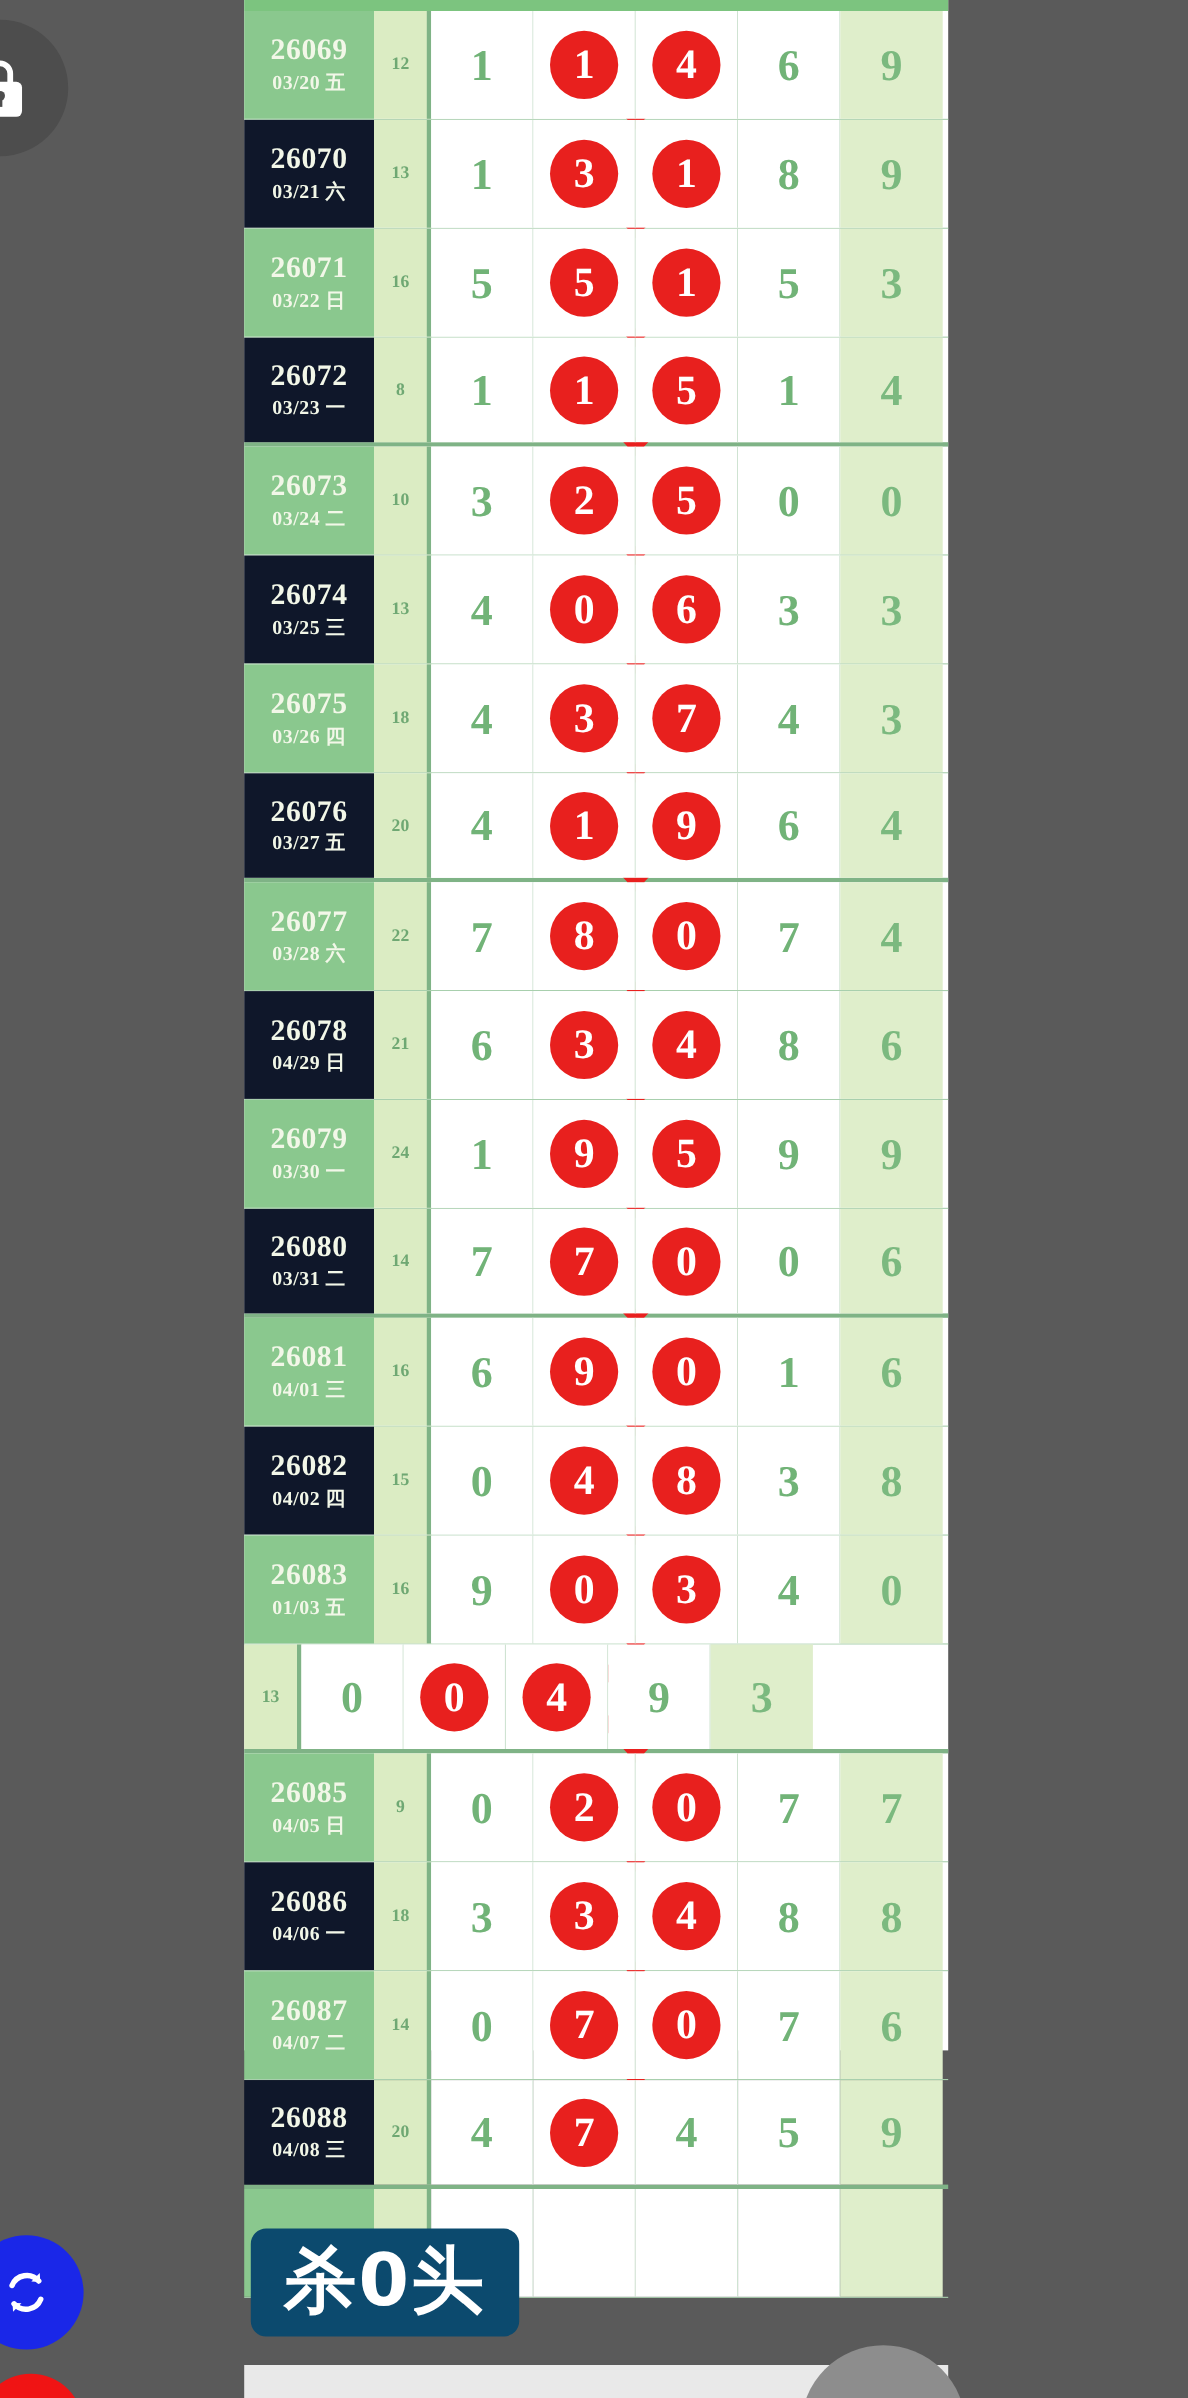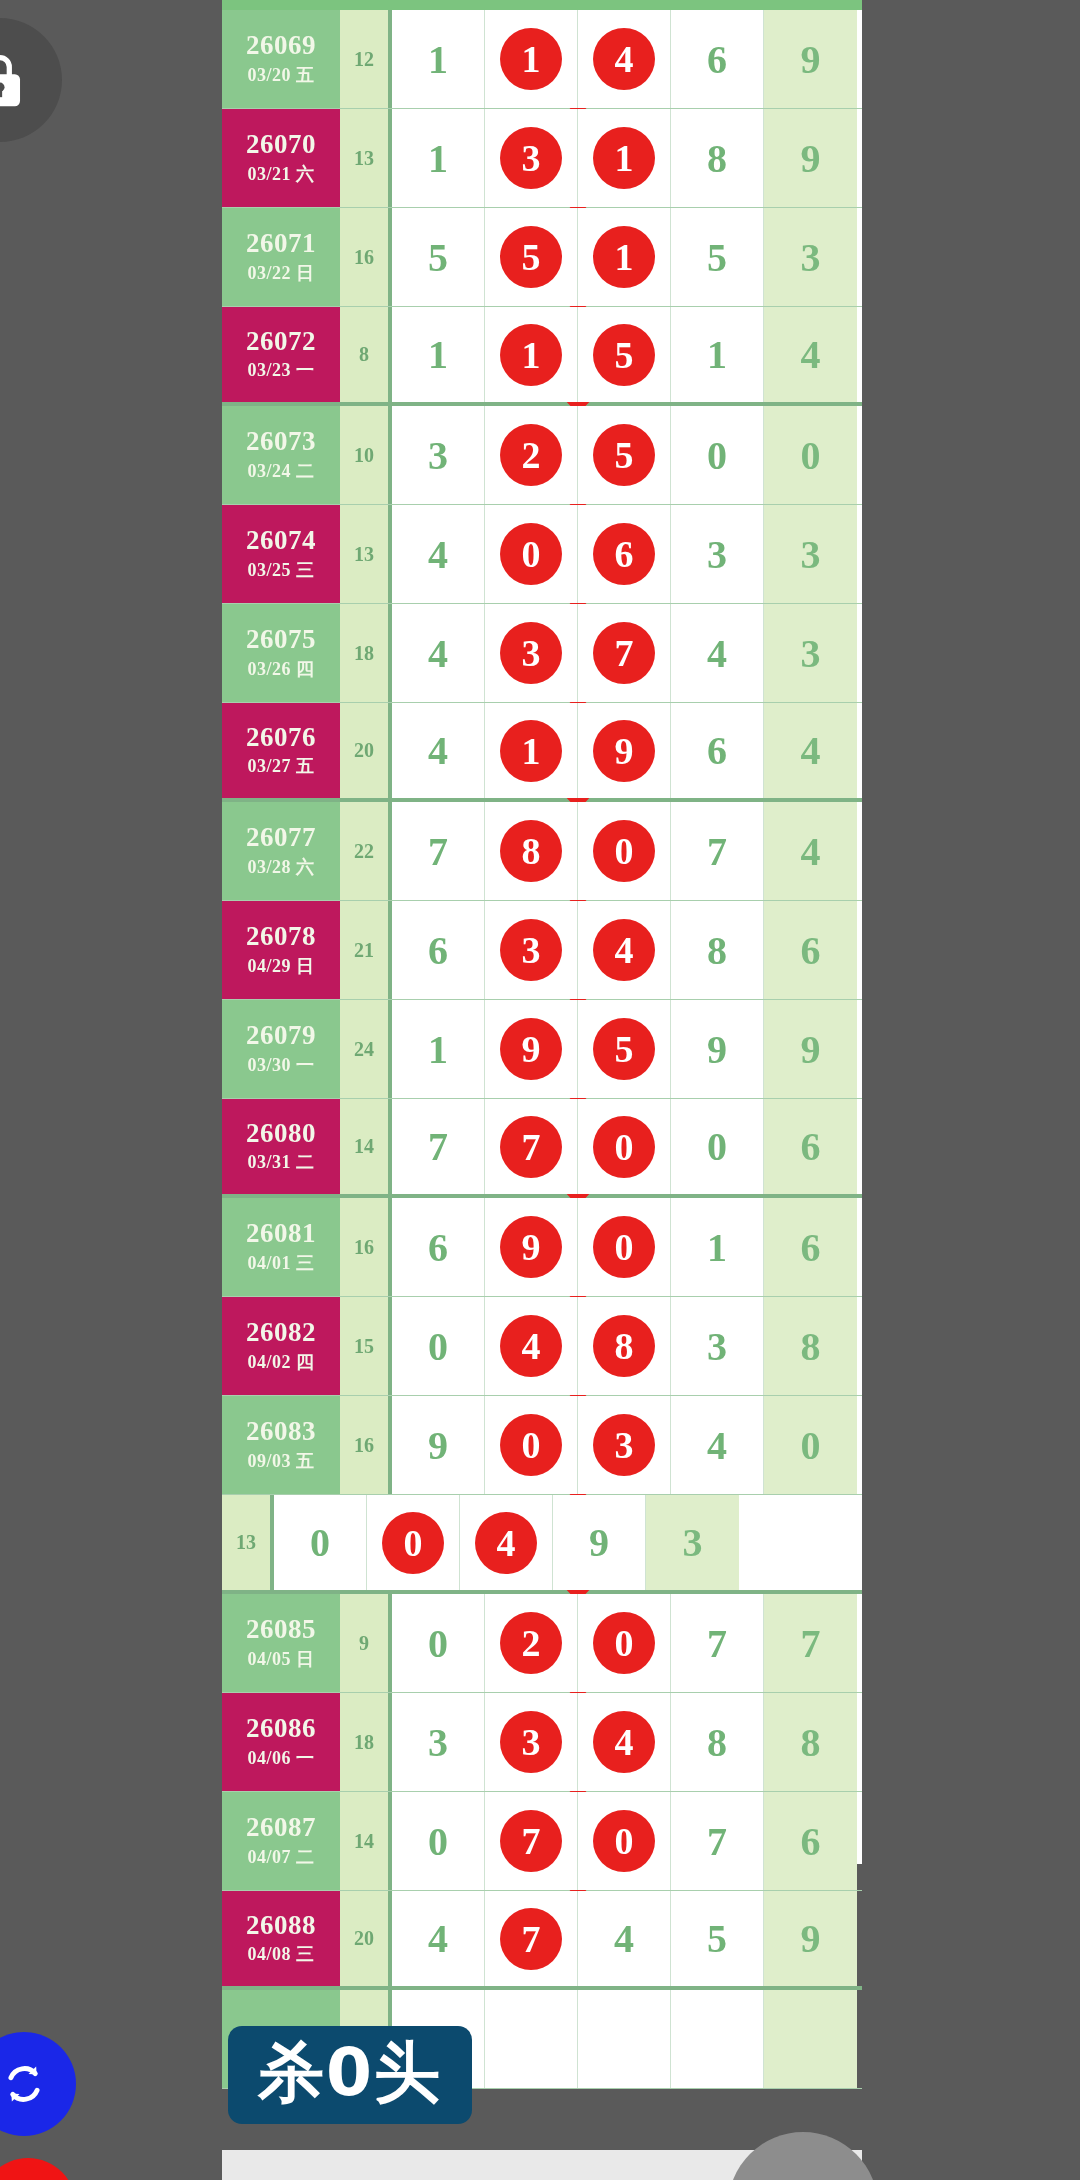--- a/index.html
+++ b/index.html
@@ -20,36 +20,36 @@
   }
   .rows{position:absolute;left:0;top:10px;width:640px;}
 
   .row{
     display:flex;width:640px;height:99px;
     box-sizing:border-box;
     border-bottom:1px solid #a8cfad;
     position:relative;
   }
   .row.grp{border-bottom:4px solid #7fb386;}
-  .row.alt .c-period{background:#be185d;}
+  .row.alt .c-period{background:#0f172a;}
   .row.alt .c-sum{background:#dbecc3;}
 
   
   .c-period{
     width:118px;background:#8ac88e;color:#f2f7e8;
     display:flex;flex-direction:column;align-items:center;justify-content:center;
     box-sizing:border-box;
   }
   .c-period .pn{font-size:27px;font-weight:bold;letter-spacing:.5px;line-height:1.05;}
   .c-period .pd{font-size:18px;font-weight:bold;margin-top:3px;letter-spacing:.5px;}
 
   .c-sum{
     width:52px;background:#dbecc3;color:#6fa873;
     display:flex;align-items:center;justify-content:center;
-    font-size:20px;font-weight:bold;
+    font-size:16px;font-weight:bold;
     border-right:4px solid #7fb386;box-sizing:border-box;
   }
 
   .c-num{
     width:93px;background:#ffffff;color:#71b377;
     display:flex;align-items:center;justify-content:center;
     font-size:40px;font-weight:bold;
     border-right:1px solid #cfe3d2;box-sizing:border-box;
     position:relative;z-index:2;
   }
@@ -336,21 +336,21 @@
         </div>
         <div class="c-num">
           <div class="ball">8</div>
         </div>
         <div class="c-num">3</div>
         <div class="c-num last">8</div>
       </div>
       <div class="row">
         <div class="c-period">
           <div class="pn">26083</div>
-          <div class="pd">09/03 五</div>
+          <div class="pd">01/03 五</div>
         </div>
         <div class="c-sum">16</div>
         <div class="c-num">9</div>
         <div class="c-num">
           <div class="ball">0</div>
         </div>
         <div class="c-num">
           <div class="ball">3</div>
         </div>
         <div class="c-num">4</div>

